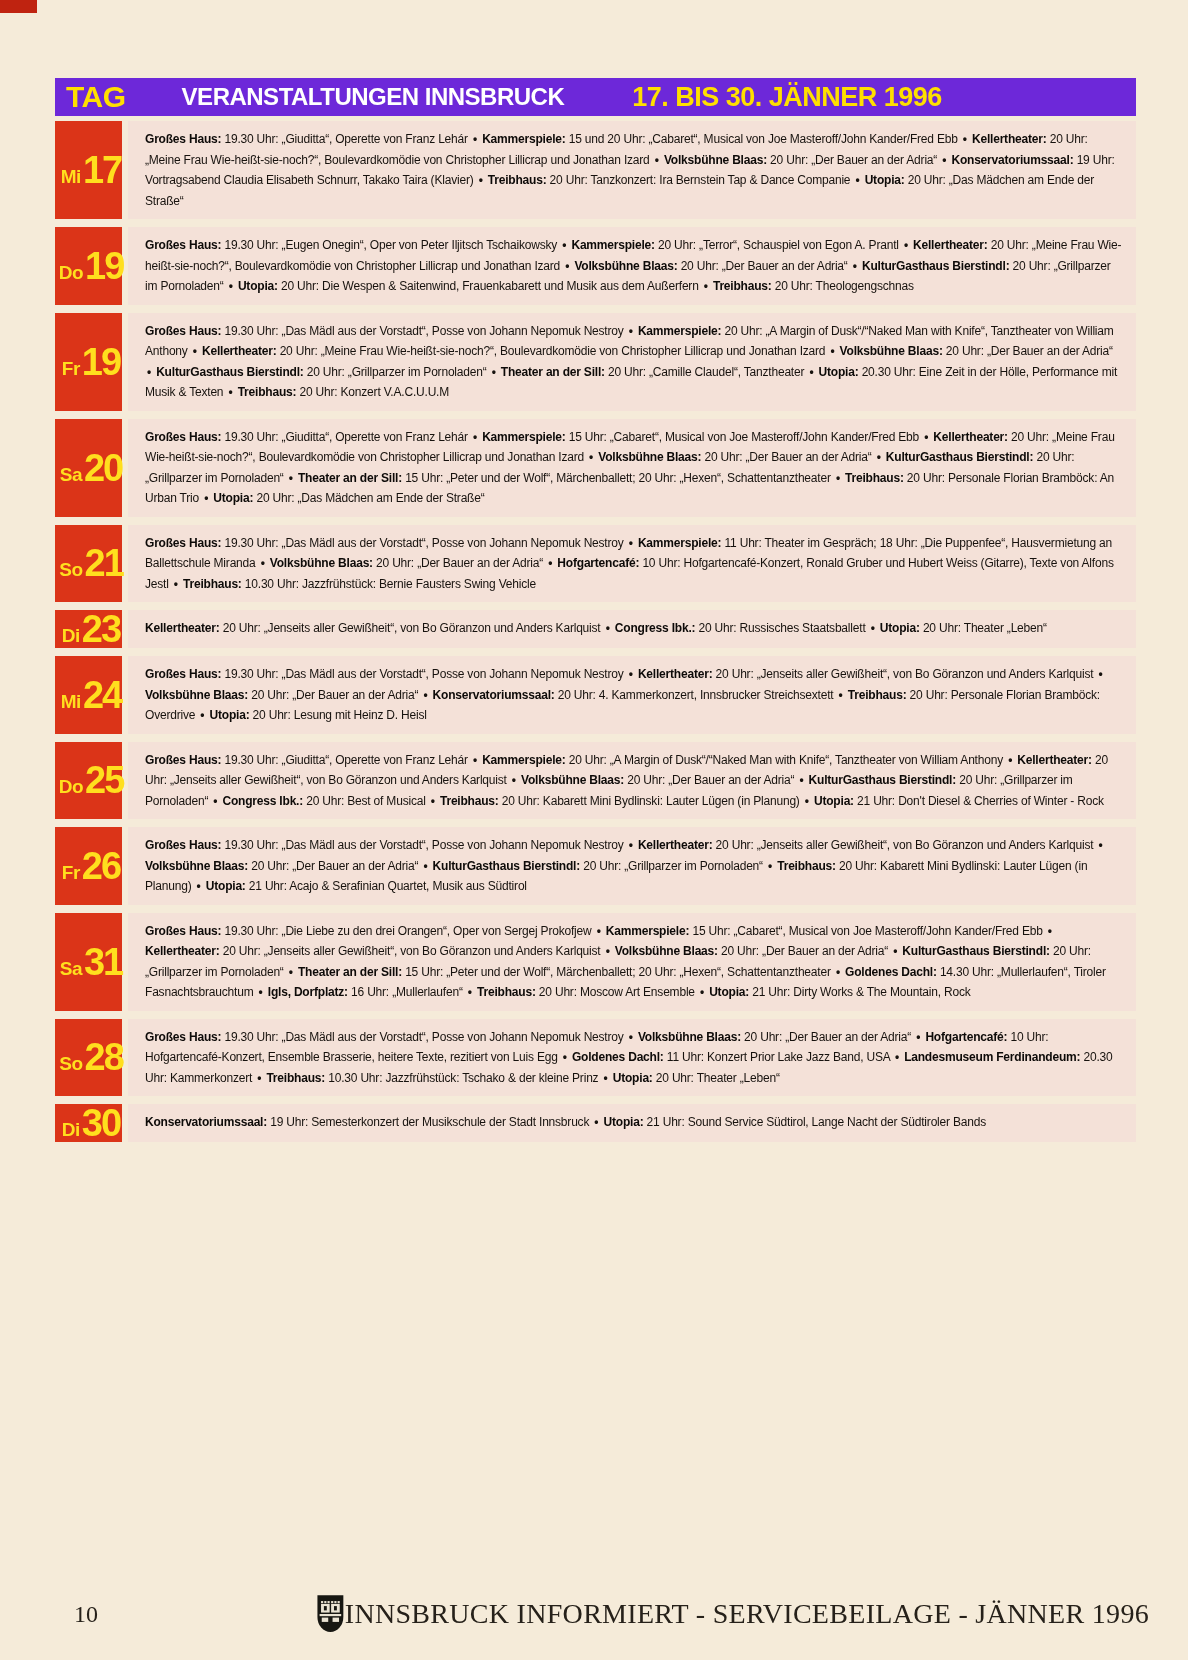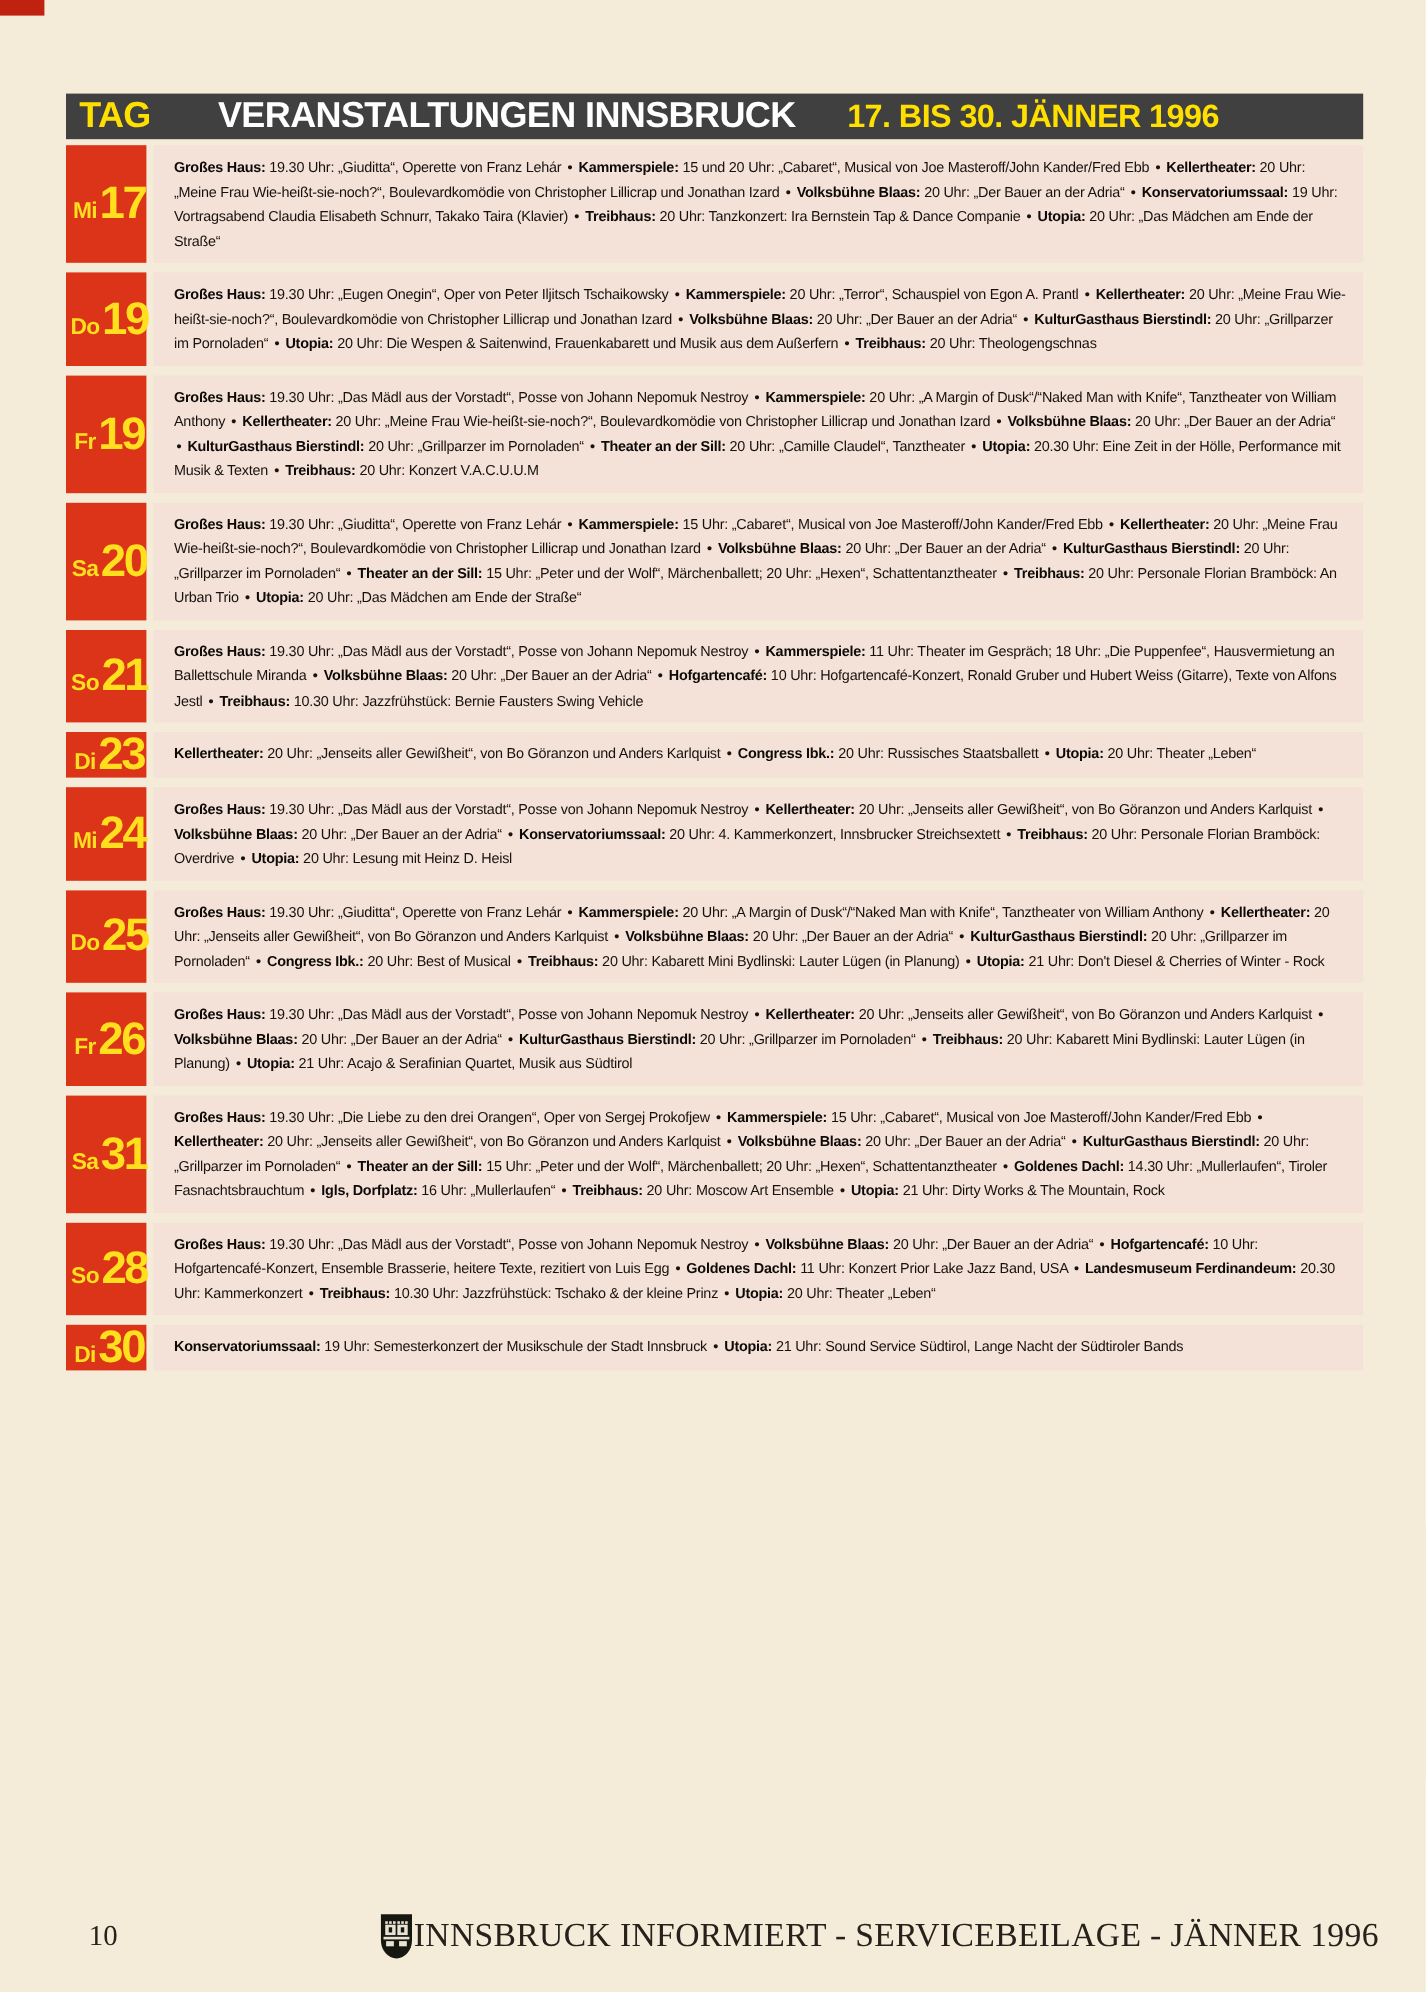--- a/index.html
+++ b/index.html
@@ -9,32 +9,32 @@
     background:#f5ebd9;
     font-family:"Liberation Sans", sans-serif;
     overflow:hidden;
   }
   .corner-mark{
     position:absolute;top:0;left:0;width:37px;height:13px;background:#bf2310;
   }
   
   .header{
     position:absolute;left:55px;top:78px;width:1081px;height:38px;
-    background:#404040;
+    background:#6d28d9;
     display:flex;align-items:center;
     white-space:nowrap;
   }
   .header .tag{
     color:#ffdf00;font-weight:bold;font-size:30px;margin-left:11px;letter-spacing:-0.5px;
   }
   .header .title{
-    color:#ffffff;font-weight:bold;font-size:30px;margin-left:56px;letter-spacing:-0.5px;
+    color:#ffffff;font-weight:bold;font-size:24px;margin-left:56px;letter-spacing:-0.5px;
   }
   .header .range{
-    color:#ffdf00;font-weight:bold;font-size:27px;margin-left:43px;letter-spacing:-0.5px;
+    color:#ffdf00;font-weight:bold;font-size:27px;margin-left:68px;letter-spacing:-0.5px;
   }
   
   .rows{
     position:absolute;left:55px;top:121px;width:1081px;
   }
   .row{
     display:flex;gap:6px;margin-bottom:8px;
   }
   .day-cell{
     flex:none;width:67px;background:#db3418;

